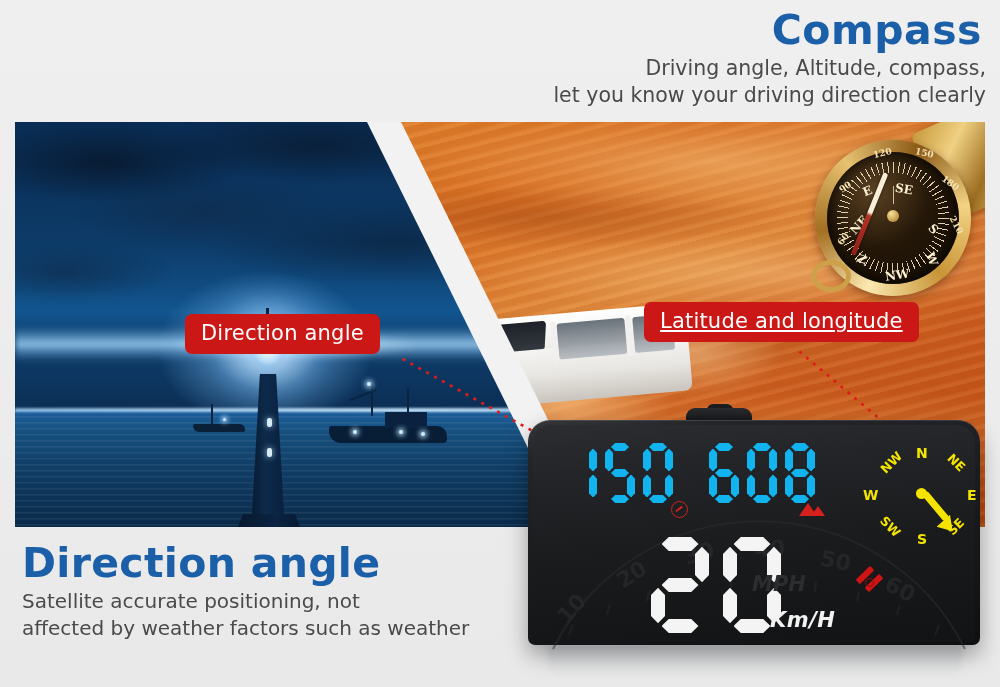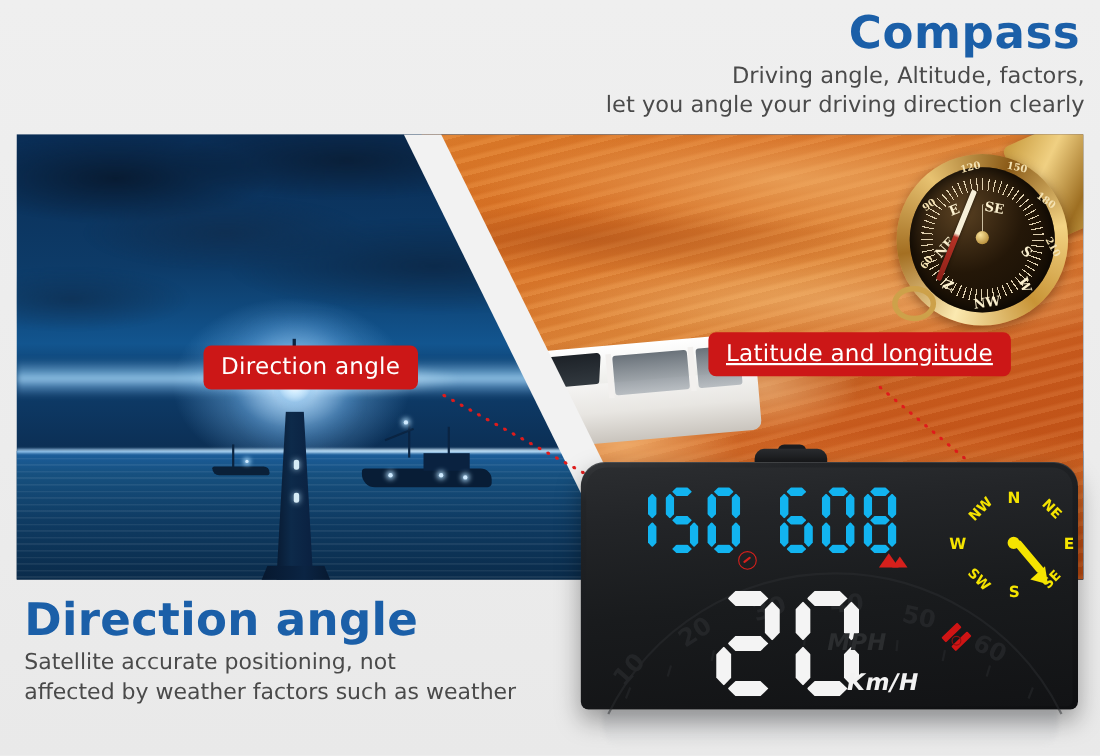--- a/index.html
+++ b/index.html
@@ -226,22 +226,22 @@
     color:#1b5fa8;line-height:46px;margin:0 0 2px 0;letter-spacing:.3px;}
   .bottom .sub{font-size:20px;color:#4a4a4a;line-height:27px;}
 </style>
 </head>
 <body>
 
 <div class="stage">
 
   <div class="header">
     <div class="h1">Compass</div>
-    <div class="sub">Driving angle, Altitude, factors,</div>
-    <div class="sub">let you angle your driving direction clearly</div>
+    <div class="sub">Driving angle, Altitude, compass,</div>
+    <div class="sub">let you know your driving direction clearly</div>
   </div>
 
   <div class="photo">
 
     <div class="night">
       <div class="clouds"></div>
       <div class="beam"></div>
       <div class="beam2"></div>
       <div class="sea"></div>
       <div class="horizon"></div>

